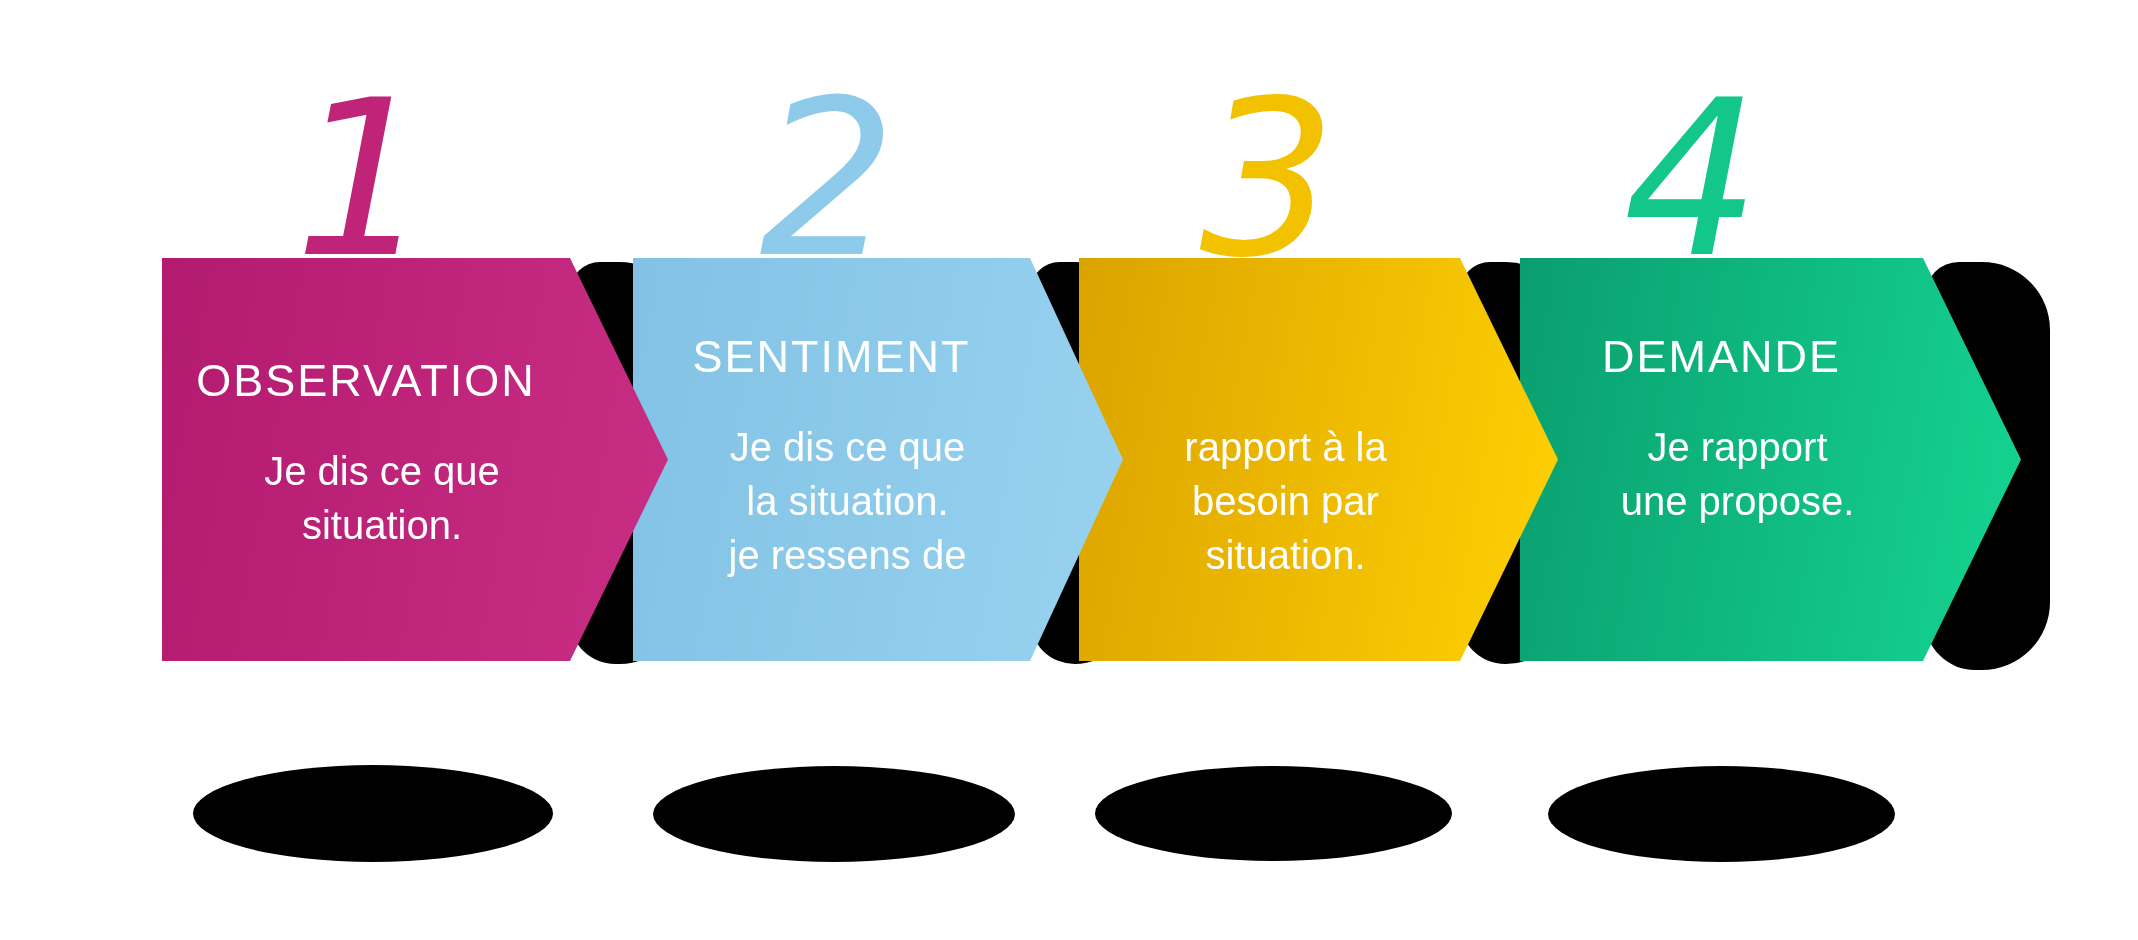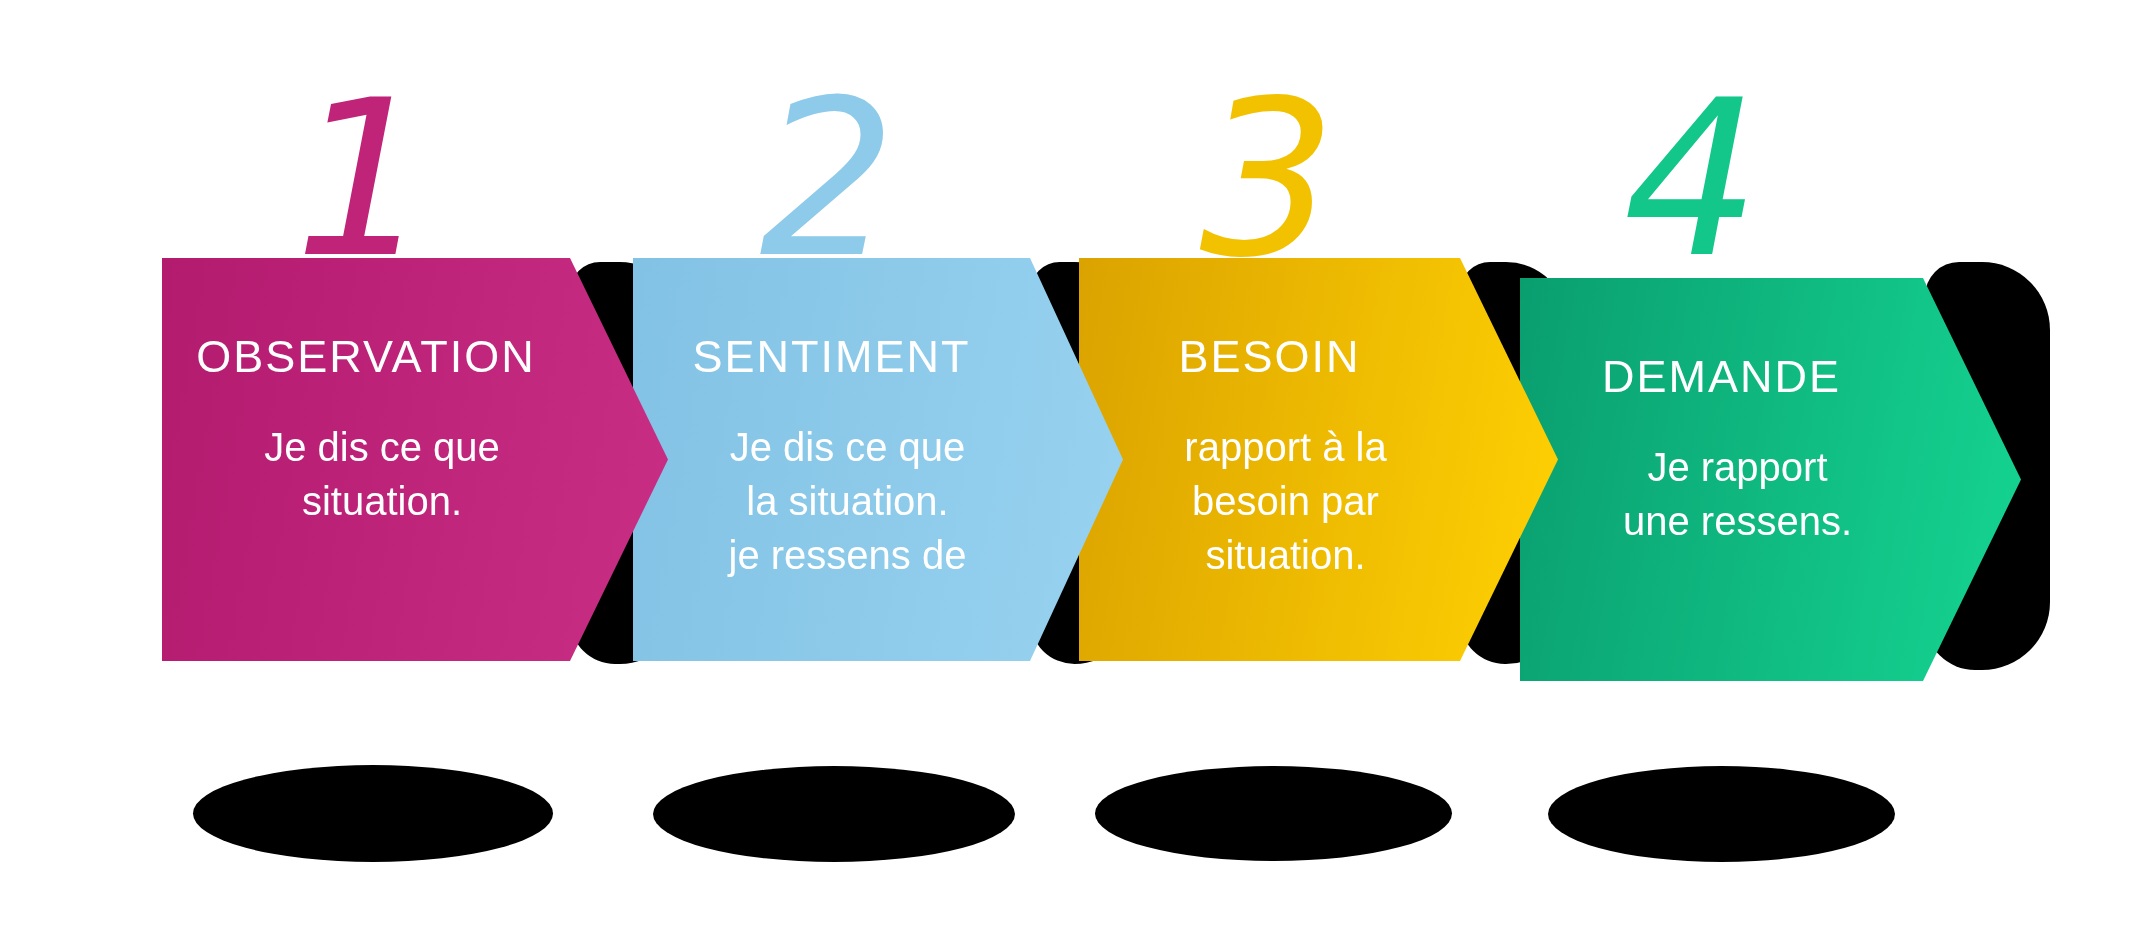--- a/index.html
+++ b/index.html
@@ -32,21 +32,21 @@
   .a2{left:633px;width:490px;z-index:4;
       clip-path:polygon(0 0,397px 0,490px 201.5px,397px 403px,0 403px);}
   .a3{left:1079px;width:479px;z-index:3;
       clip-path:polygon(0 0,381px 0,479px 201.5px,381px 403px,0 403px);}
   .a4{left:1520px;width:501px;z-index:2;
       clip-path:polygon(0 0,403px 0,501px 201.5px,403px 403px,0 403px);}
   .label-area{
     position:absolute;left:0;top:0;height:100%;
     text-align:center;color:#ffffff;
   }
-  .a1 .label-area{width:408px;}
+  .a1 .label-area{width:408px;margin-top:24px;}
   .a2 .label-area{width:397px;}
   .a3 .label-area{width:381px;}
   .a4 .label-area{width:403px;}
   .step-title{
     position:absolute;left:0;width:100%;top:74px;
     font-size:45px;line-height:50px;
     letter-spacing:2px;font-weight:400;
   }
   .step-body{
     position:absolute;left:16px;width:100%;top:162px;
@@ -110,35 +110,34 @@
         <div class="line">Je dis ce que</div>
         <div class="line">la situation.</div>
         <div class="line">je ressens de</div>
 
       </div>
     </div>
   </div>
 
   <div class="arrow a3" style="background: linear-gradient(100deg, rgb(219, 163, 0), rgb(255, 209, 3));">
     <div class="label-area">
-      <div class="step-title">BESOIN</div>
       <div class="step-body">
         <div class="line">rapport à la</div>
         <div class="line">besoin par</div>
         <div class="line">situation.</div>
       </div>
     </div>
   </div>
 
-  <div class="arrow a4" style="background: linear-gradient(100deg, rgb(10, 158, 111), rgb(21, 213, 146)); margin-top: 20px;">
+  <div class="arrow a4" style="background: linear-gradient(100deg, rgb(10, 158, 111), rgb(21, 213, 146));">
     <div class="label-area">
       <div class="step-title">DEMANDE</div>
       <div class="step-body">
         <div class="line">Je rapport</div>
-        <div class="line">une ressens.</div>
+        <div class="line">une propose.</div>
 
       </div>
     </div>
   </div>
 
   <div class="num n1" style="color: rgb(192, 36, 120);">1</div>
   <div class="num n2" style="color: rgb(142, 202, 233);">2</div>
   <div class="num n3" style="color: rgb(242, 194, 0);">3</div>
   <div class="num n4" style="color: rgb(18, 199, 137);">4</div>
 

